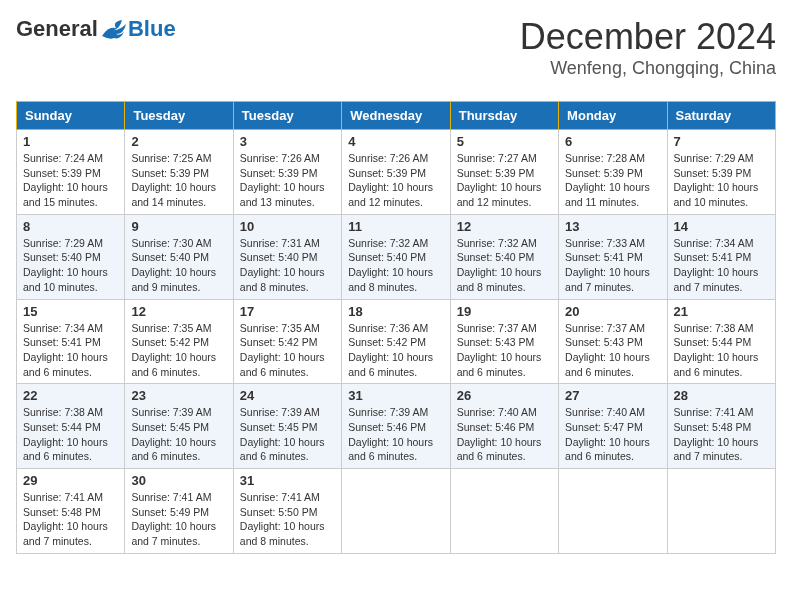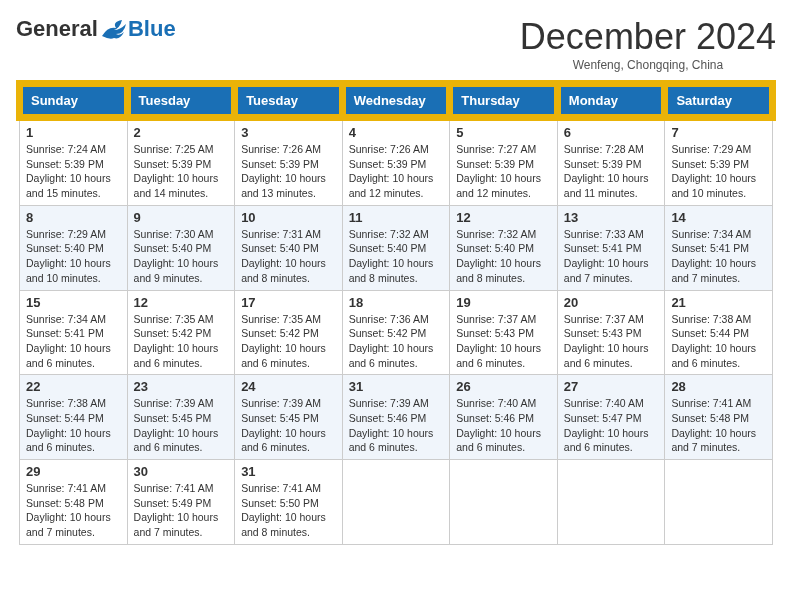--- a/index.html
+++ b/index.html
@@ -7,21 +7,21 @@
       font-family: Arial, sans-serif;
       background: #fff;
       width: 792px;
       min-height: 612px;
       padding: 16px;
     }
     .header {
       display: flex;
       justify-content: space-between;
       align-items: flex-start;
-      margin-bottom: 8px;
+      margin-bottom: 22px;
       gap: 24px;
     }
     .logo {
       display: flex;
       flex-direction: column;
       align-items: flex-start;
     }
     .logo-text {
       display: flex;
       align-items: center;
@@ -30,44 +30,44 @@
       color: #333;
     }
     .logo-general { color: #333; }
     .logo-blue { color: #1a6fb5; text-align: center; }
     .logo-bird {
       width: 28px;
       height: 22px;
       margin-left: 2px;
     }
     .title-block {
-      text-align: center;
+      text-align: right;
     }
     .month-title {
       font-size: 36px;
       font-weight: normal;
       color: #333;
     }
     .location-title {
-      font-size: 12px;
+      font-size: 18px;
       color: #555;
     }
     .calendar {
       width: 100%;
       border-collapse: collapse;
       font-size: 11px;
     }
     .calendar th {
       background: #1a6fb5;
       color: #fff;
       text-align: left;
       padding: 6px 8px;
       font-size: 13px;
       font-weight: bold;
-      border: 7px solid #eab308;
+      border: 1px solid #eab308;
     }
     .calendar td {
       border: 1px solid #ccc;
       vertical-align: top;
       padding: 4px 6px;
       width: 14.28%;
       height: 80px;
       background: #fff;
     }
     .calendar tr:nth-child(even) td {

